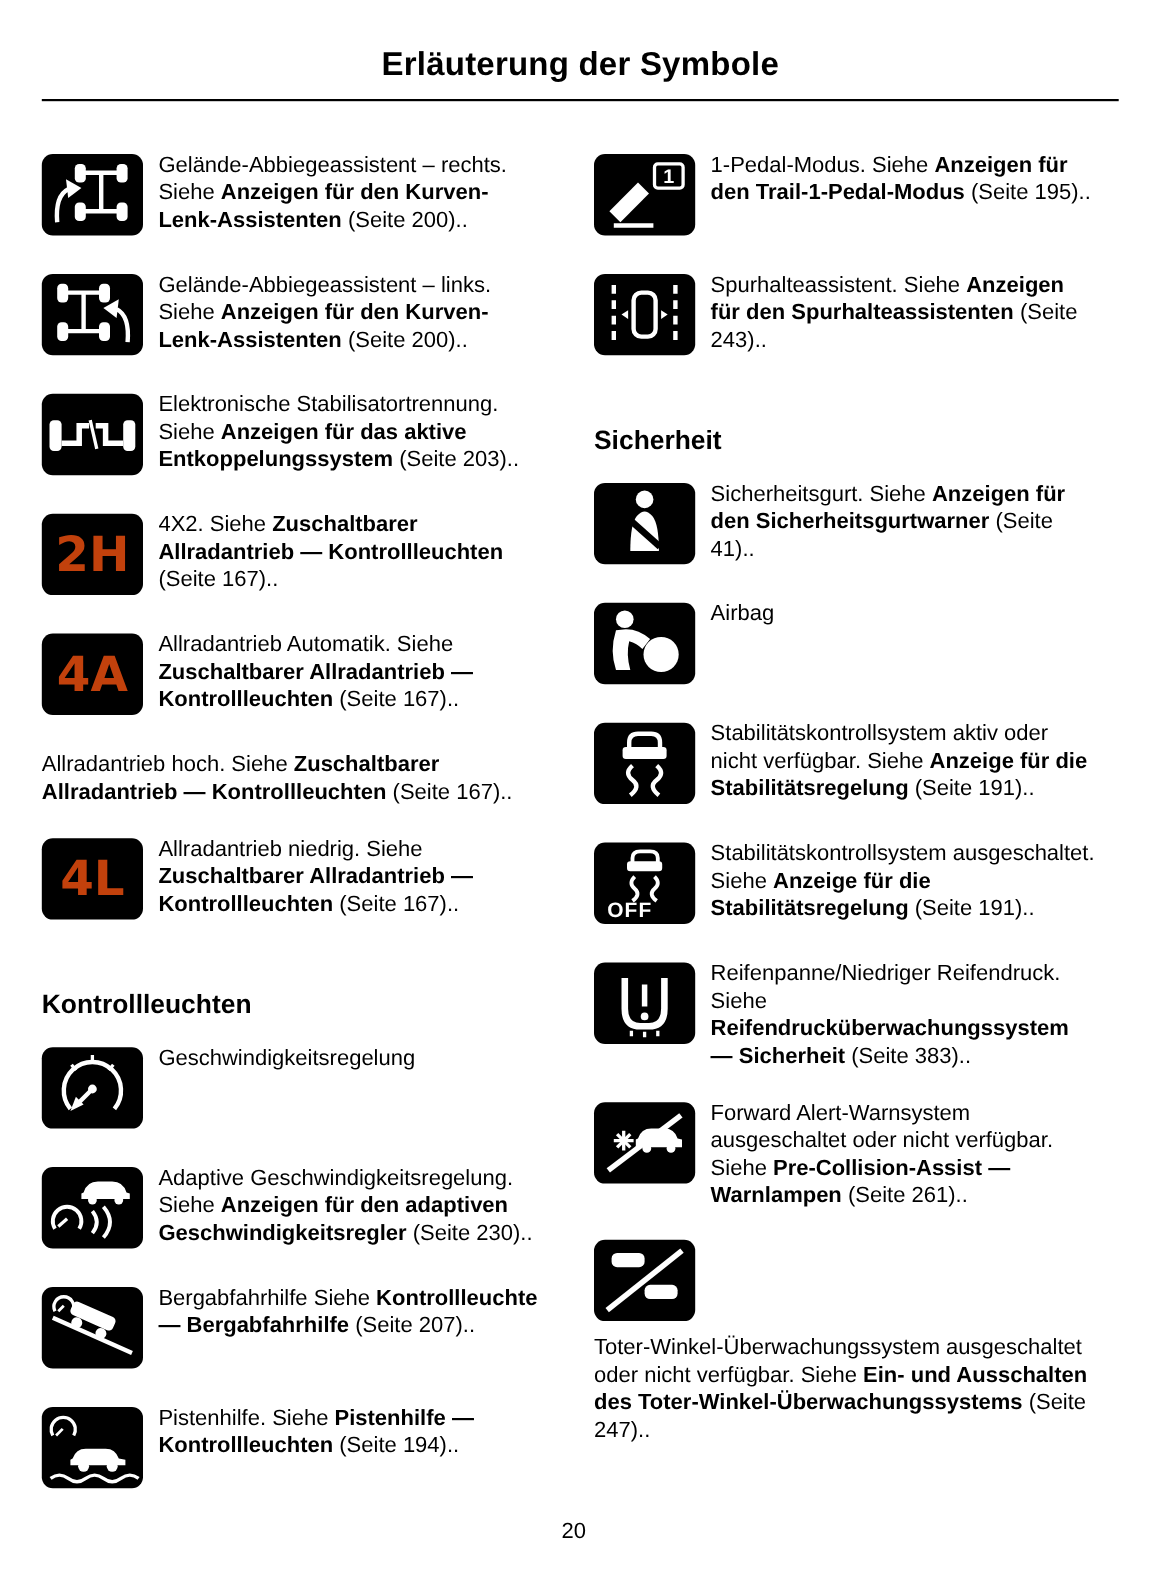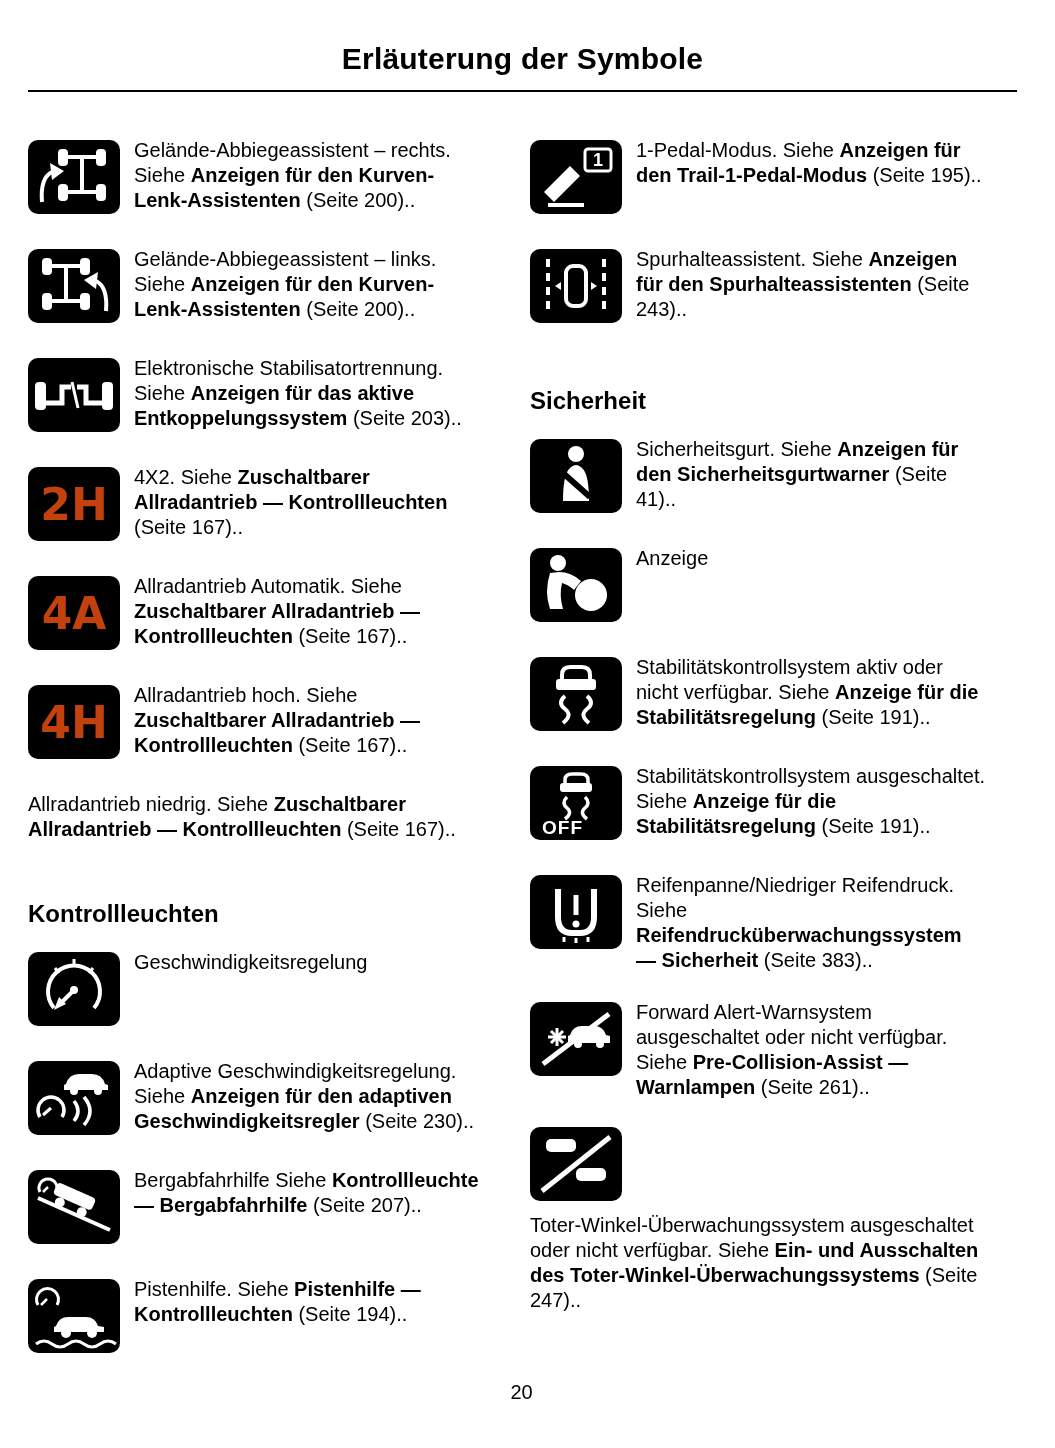--- a/index.html
+++ b/index.html
@@ -4,21 +4,21 @@
 <style>
   * { box-sizing: border-box; }
   html, body { margin: 0; padding: 0; }
   body {
     width: 1055px; height: 1448px;
     background: #ffffff;
     color: #000000;
     font-family: "Liberation Sans", sans-serif;
     position: relative;
   }
-  .page { padding: 24px 38px 0 28px; height: 100%; position: relative; }
+  .page { padding: 24px 38px 0 38px; height: 100%; position: relative; }
   .title {
     text-align: center;
     font-size: 30px;
     font-weight: bold;
     margin: 18px 0 14px 0;
     letter-spacing: 0.2px;
   }
   .rule { border-top: 2px solid #000; margin: 0 0 46px 0; }
   .columns { display: flex; gap: 46px; }
   .col { width: 456px; flex: 0 0 456px; }
@@ -130,27 +130,27 @@
       </div>
 
       <div class="entry">
         <span class="icon-box">
           <span class="icon-letters">4A</span>
         </span>
         <p class="entry-text">Allradantrieb Automatik. Siehe <b>Zuschaltbarer Allradantrieb — Kontrollleuchten</b> (Seite 167)..</p>
       </div>
 
       <div class="entry">
-        <span class="icon-box">
-          <span class="icon-letters">4H</span>
-        </span>
         <p class="entry-text">Allradantrieb hoch. Siehe <b>Zuschaltbarer Allradantrieb — Kontrollleuchten</b> (Seite 167)..</p>
       </div>
 
       <div class="entry">
+        <span class="icon-box">
+          <span class="icon-letters">4L</span>
+        </span>
         <p class="entry-text">Allradantrieb niedrig. Siehe <b>Zuschaltbarer Allradantrieb — Kontrollleuchten</b> (Seite 167)..</p>
       </div>
 
       <h2 class="section-heading">Kontrollleuchten</h2>
 
       <div class="entry">
         <span class="icon-box">
           <svg viewBox="0 0 92 74">
             <path d="M26 56 A26 26 0 1 1 66 56" stroke="#fff" stroke-width="4" fill="none"></path>
             <g stroke="#fff" stroke-width="3">
@@ -262,21 +262,21 @@
       </div>
 
       <div class="entry">
         <span class="icon-box">
           <svg viewBox="0 0 92 74">
             <circle cx="28" cy="15" r="8" fill="#fff"></circle>
             <path d="M20 25 Q14 44 20 61 H33 Q29 47 32 35 Q39 37 44 42 L51 33 Q41 24 29 24 Z" fill="#fff"></path>
             <circle cx="61" cy="47" r="16" fill="#fff"></circle>
           </svg>
         </span>
-        <p class="entry-text">Anzeige</p>
+        <p class="entry-text">Airbag</p>
       </div>
 
       <div class="entry">
         <span class="icon-box">
           <svg viewBox="0 0 92 74">
             <path d="M32 24 V18 Q32 10 40 10 H52 Q60 10 60 18 V24" stroke="#fff" stroke-width="4" fill="none"></path>
             <rect x="26" y="22" width="40" height="11" rx="3" fill="#fff"></rect>
             <g stroke="#fff" stroke-width="4" fill="none">
               <path d="M35 39 Q27 46 35 52 Q43 58 33 66"></path>
               <path d="M57 39 Q65 46 57 52 Q49 58 59 66"></path>

